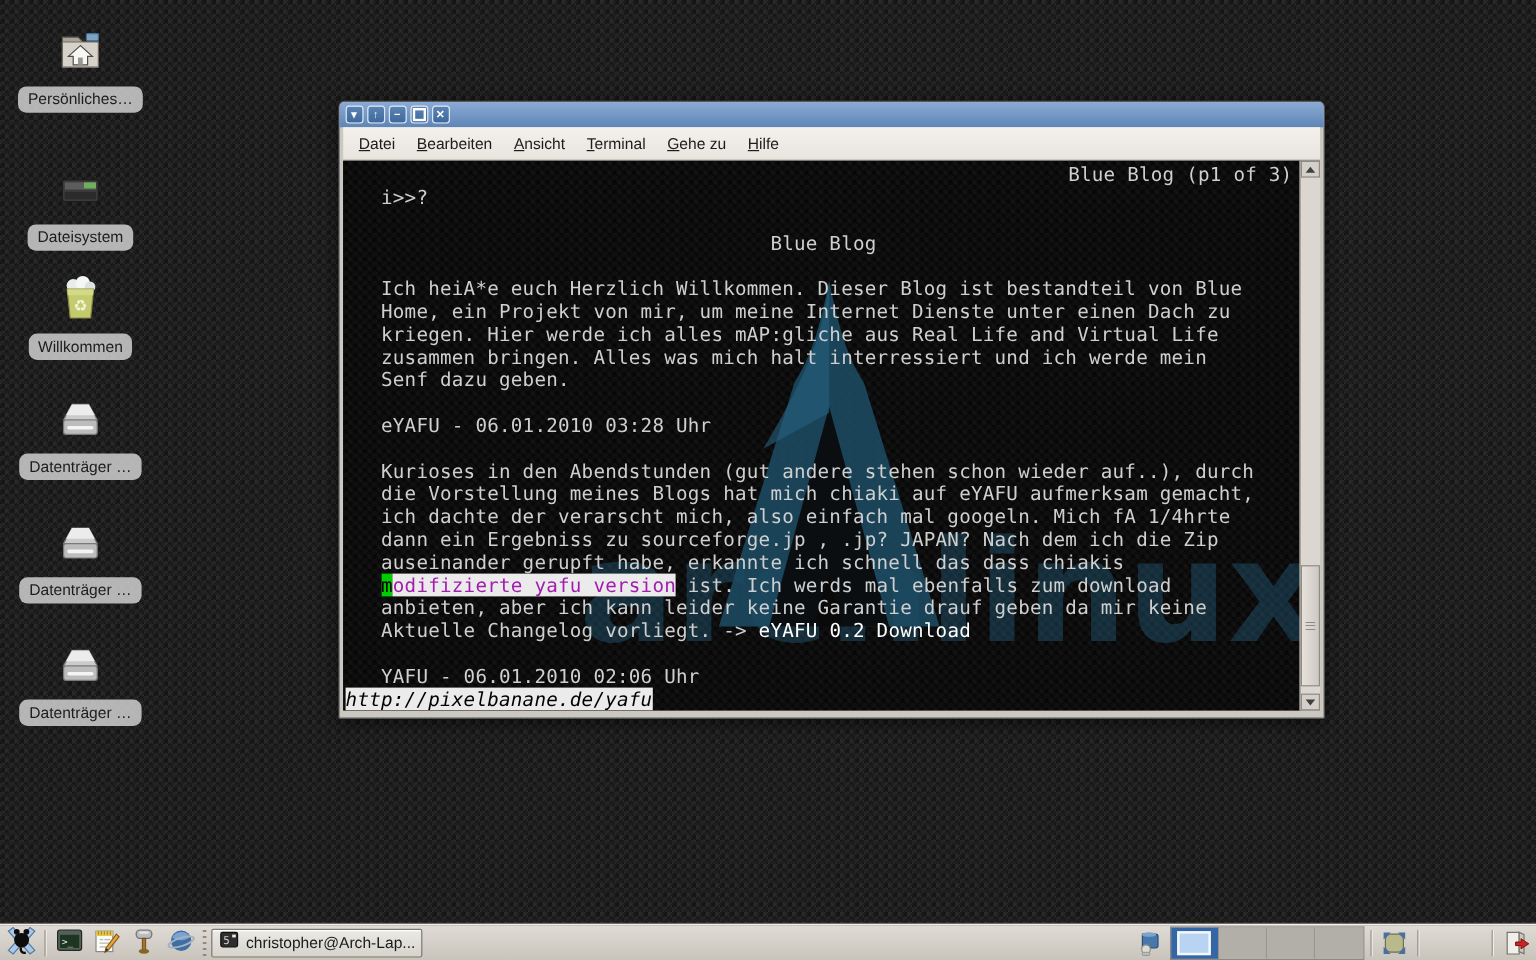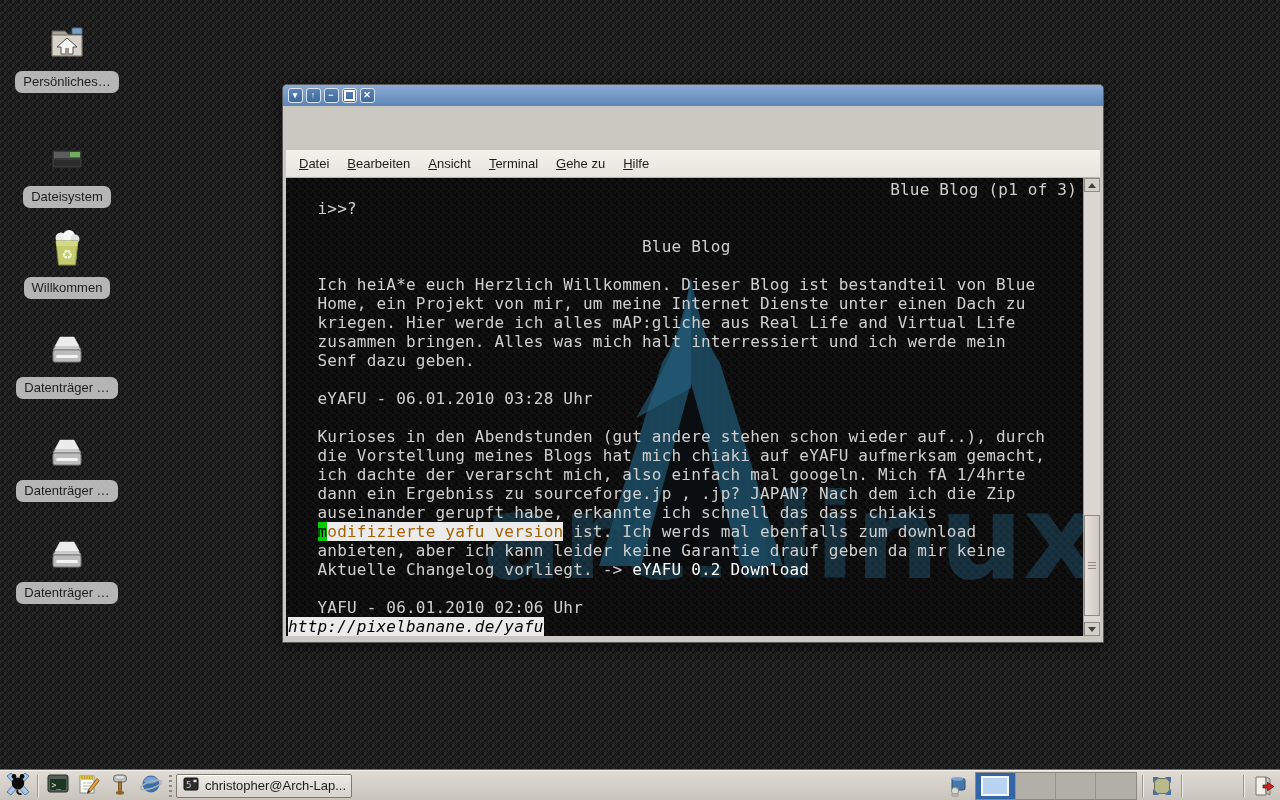--- a/index.html
+++ b/index.html
@@ -39,21 +39,21 @@
     color:#fff;font-size:9px;line-height:13px;text-align:center;font-weight:bold;
     display:flex;align-items:center;justify-content:center;box-sizing:border-box;cursor:pointer;
   }
   .tb-title{flex:1;text-align:center;color:#fff;font-weight:bold;font-size:12.5px;
     text-shadow:0 1px 1px rgba(0,0,0,0.35);white-space:nowrap;overflow:hidden;}
   .tb-right{display:flex;}
   .glyph-square{width:7px;height:7px;border:2px solid #fff;display:block;}
 
   .menubar{
     height:27px;background:linear-gradient(#f4f1ec,#e8e5df);
-    border-bottom:1px solid #b7b3ac;display:flex;align-items:center;gap:0;padding:0 4px;margin-top:44px;
+    border-bottom:1px solid #b7b3ac;display:flex;align-items:center;gap:0;padding:0 4px;
   }
   .menu-item{font-size:13px;color:#1c1c1c;padding:4px 9px;cursor:pointer;}
   .menu-item .accel{text-decoration:underline;}
 
   .content{
     height:458px;display:flex;position:relative;
     background-color:#0a0a0a;
     background-image:
       repeating-linear-gradient(45deg, rgba(255,255,255,0.03) 0 1px, transparent 1px 4px),
       conic-gradient(#101010 25%, #090909 0 50%, #0f0f0f 0 75%, #070707 0);
@@ -61,21 +61,21 @@
   }
   .arch-watermark{position:absolute;left:0;top:0;width:800px;height:458px;pointer-events:none;}
   .term-lines{
     position:relative;flex:1;padding:2px 0 0 2px;z-index:2;
     font-family:"DejaVu Sans Mono",monospace;font-size:16px;line-height:19px;letter-spacing:0.2px;
     color:#cfcfcf;white-space:pre;overflow:hidden;
   }
   .tline{height:19px;}
   .tline-right{text-align:right;padding-right:6px;}
   .run-cursor{background:#00cc00;color:#000;}
-  .run-link{background:#ebebeb;color:#a16207;}
+  .run-link{background:#ebebeb;color:#a21caf;}
   .run-bold{font-weight:normal;color:#ffffff;}
   .run-status{background:#ebebeb;color:#000;font-style:italic;}
 
   
   .scrollbar{width:16px;background:#dbd7d0;border-left:1px solid #a09c95;position:relative;z-index:2;}
   .sb-arrow{position:absolute;left:0;width:16px;height:14px;background:#d4d0c9;border:1px solid #8f8b84;box-sizing:border-box;
     display:flex;align-items:center;justify-content:center;cursor:pointer;}
   .sb-arrow.up{top:0;}
   .sb-arrow.down{bottom:0;}
   .sb-arrow span{width:0;height:0;border-left:4px solid transparent;border-right:4px solid transparent;display:block;}

